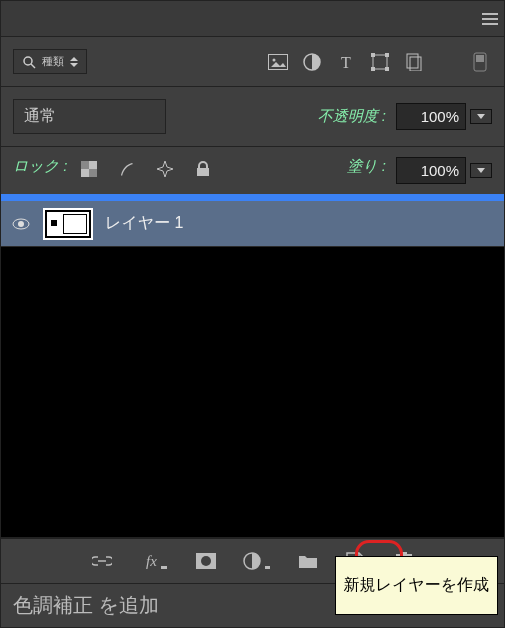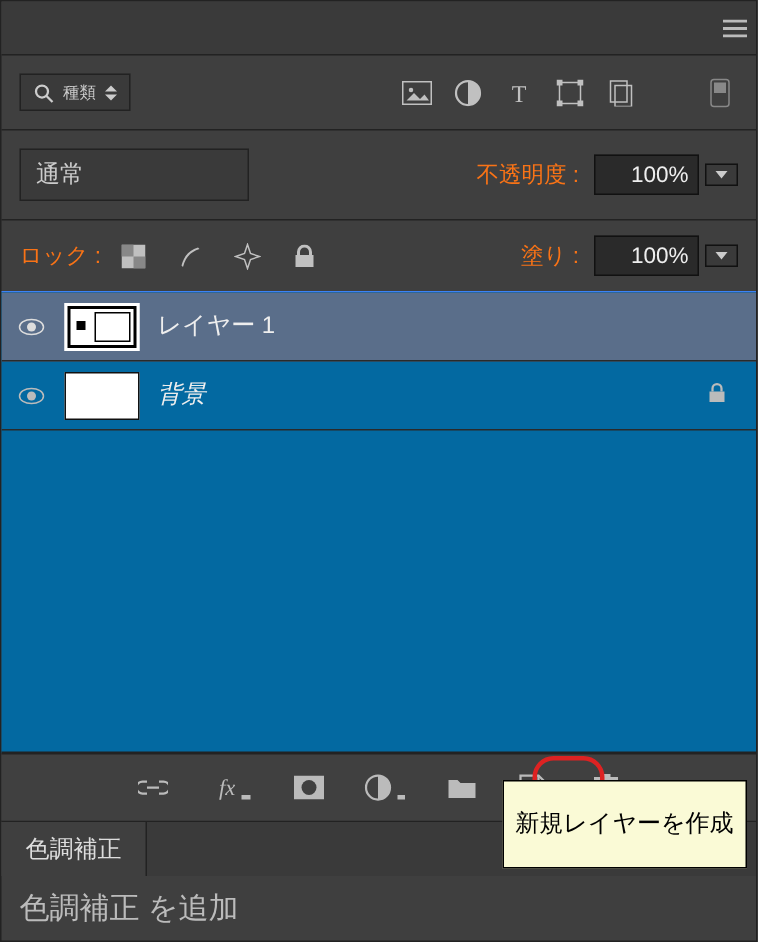--- a/index.html
+++ b/index.html
@@ -93,21 +93,21 @@
     align-items: center;
     justify-content: space-between;
     background: #3a3a3a;
     border: 1px solid #222;
     padding: 6px 10px;
     cursor: pointer;
     font-size: 16px;
     color: #ccc;
     max-width: 210px;
   }
-  .label-text { font-size: 15px; color: #f97316; }
+  .label-text { font-size: 15px; color: #86efac; font-style: italic; }
   .value-box {
     display: flex;
     align-items: center;
   }
   .value-input {
     background: #2a2a2a;
     border: 1px solid #111;
     color: #eee;
     padding: 4px 6px;
     width: 70px;
@@ -124,30 +124,30 @@
     align-items: center;
   }
   .value-btn .tri {
     width: 0; height: 0;
     border-left: 4px solid transparent;
     border-right: 4px solid transparent;
     border-top: 5px solid #ccc;
   }
   .lock-row {
     display: flex;
-    align-items: center;
+    align-items: flex-start;
     padding: 10px 12px;
-    border-bottom: 1px solid #3b82f6;
+    border-bottom: 7px solid #3b82f6;
     gap: 10px;
   }
   .lock-icons { display: flex; gap: 14px; align-items: center; }
   .spacer { flex: 1; }
   .layers-list {
     flex: 1;
-    background: #0369a1;
+    background: #000000;
     overflow: hidden;
     border-bottom: 1px solid #222;
   }
   .layer-item {
     display: flex;
     align-items: center;
     height: 46px;
     border-bottom: 1px solid #2a2a2a;
     padding: 0 10px;
     gap: 12px;
@@ -363,36 +363,20 @@
     <div class="layer-item selected">
       <div class="vis-toggle">
         <svg width="18" height="12">
             <ellipse cx="9" cy="6" rx="8" ry="5" fill="none" stroke="#ddd"></ellipse>
             <circle cx="9" cy="6" r="3" fill="#ddd"></circle>
           </svg>
       </div>
       <div class="thumb sel"></div>
       <span class="layer-name" style="font-style:normal">レイヤー 1</span>
     </div>
-    <div class="layer-item">
-      <div class="vis-toggle">
-        <svg width="18" height="12">
-            <ellipse cx="9" cy="6" rx="8" ry="5" fill="none" stroke="#bbb"></ellipse>
-            <circle cx="9" cy="6" r="3" fill="#bbb"></circle>
-          </svg>
-      </div>
-      <div class="thumb"></div>
-      <span class="layer-name">背景</span>
-      <div class="lock-ind">
-        <svg width="12" height="14">
-            <rect x="1" y="6" width="10" height="7" fill="#bbb"></rect>
-            <path d="M3 6 V4 a3 3 0 0 1 6 0 V6" fill="none" stroke="#bbb" stroke-width="1.5"></path>
-          </svg>
-      </div>
-    </div>
   </div>
 
   <div class="bottom-wrap">
   <div class="bottom-bar">
     <div class="icon-btn">
       <svg width="20" height="12">
             <path d="M6 2 H3 a3 3 0 0 0 0 8 H6 M14 2 H17 a3 3 0 0 1 0 8 H14 M6 6 H14" fill="none" stroke="#bbb" stroke-width="1.5"></path>
           </svg>
     </div>
     <div class="icon-btn" style="width:32px">
@@ -436,23 +420,18 @@
           </svg>
     </div>
     <div class="circ-highlight" style="left:354px; top:1px"></div>
     <div class="tooltip">
       <span>新規レイヤーを作成</span>
     </div>
   </div>
   </div>
 
   <div class="second-panel">
-    <div class="second-tabbar">
-      <div class="tab">
-        <span>色調補正</span>
-      </div>
-    </div>
     <div class="panel-body2">
       <span>色調補正 を追加</span>
     </div>
   </div>
 
 </div>
 
 </body></html>

